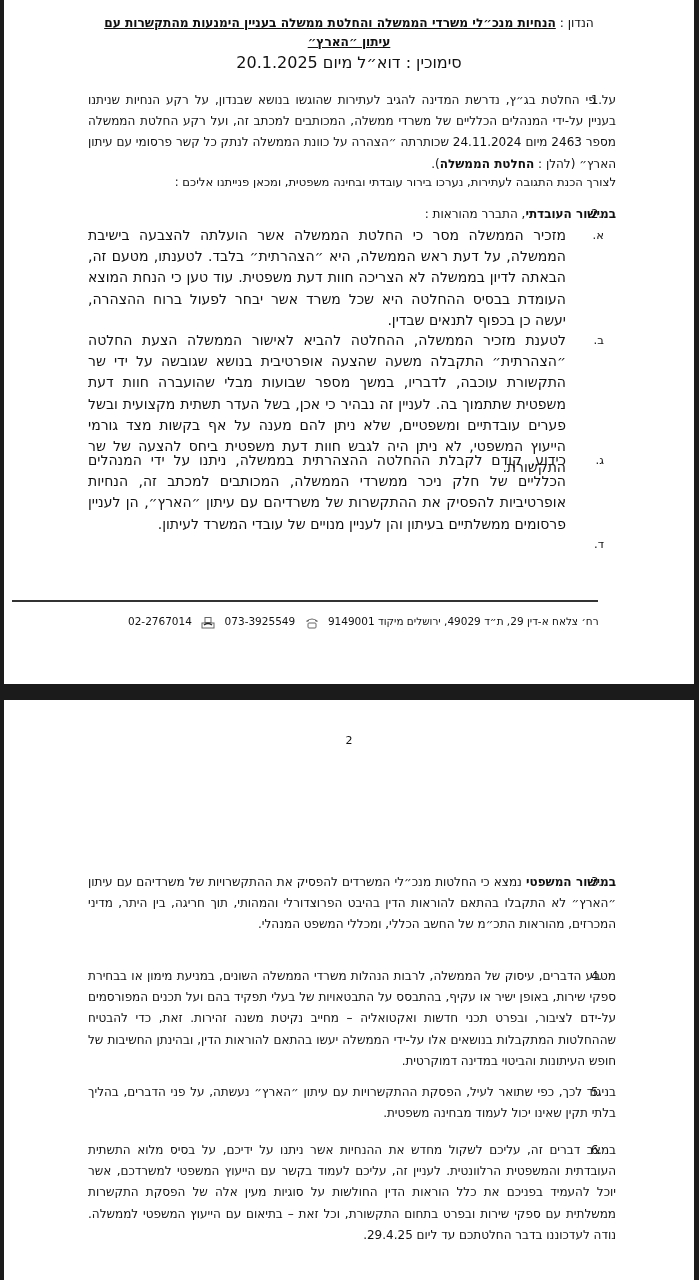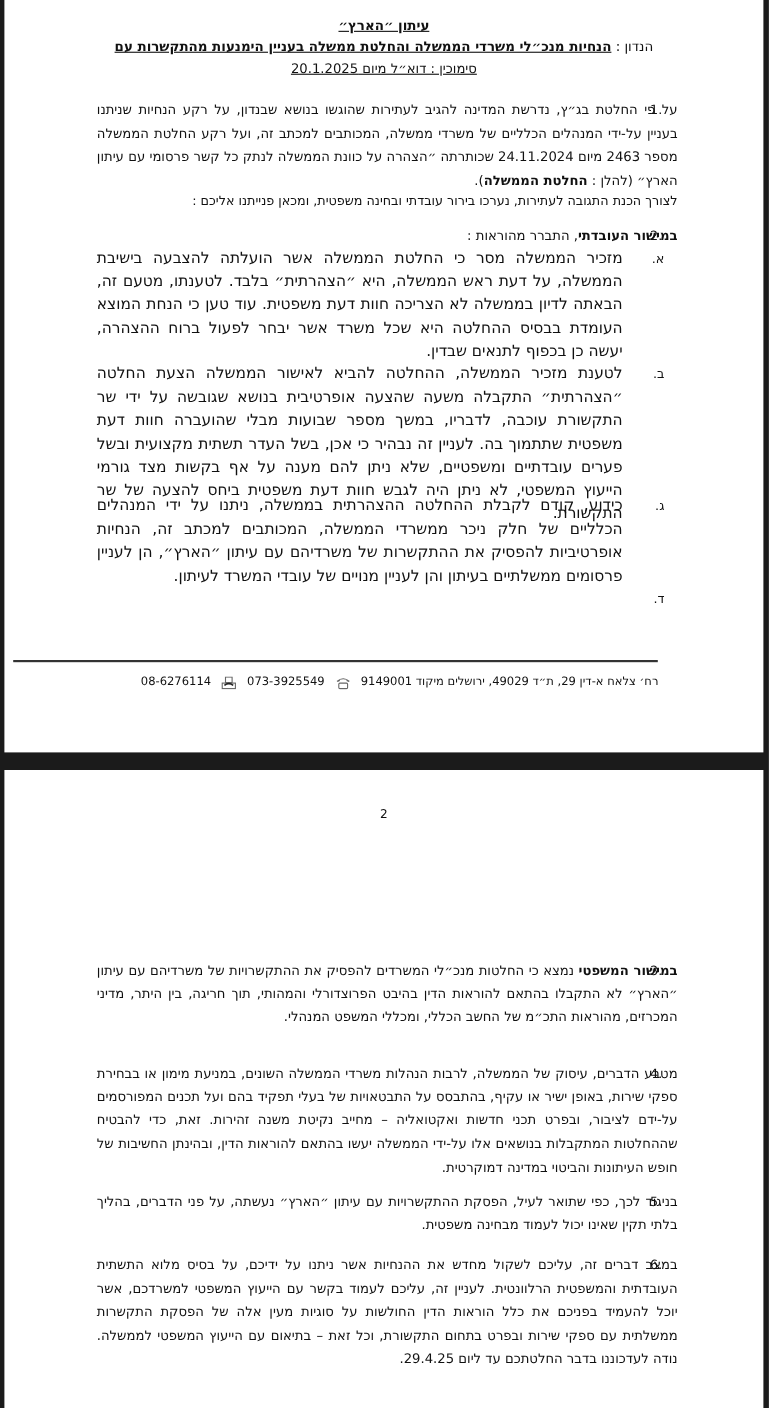--- a/index.html
+++ b/index.html
@@ -12,21 +12,21 @@
   }
   .page {
     position:absolute; left:4px; width:690px; background:#fff;
     direction:rtl;
   }
   #page1 { top:0; height:684px; }
   #page2 { top:700px; height:580px; }
   .title-block { position:absolute; left:0; right:0; top:14px; text-align:center; font-size:12.2px; line-height:19px; }
   .title-block .subj-label { font-weight:normal; }
   .title-block .subj { font-weight:bold; text-decoration:underline; }
-  .ref { font-size:12px; margin-top:1px;text-decoration:underline; }
+  .ref { font-size:16px; margin-top:1px; }
   .para {
     position:absolute; right:78px; width:528px;
     font-size:12px; line-height:21.2px; text-align:justify;
     text-align-last:right;
   }
   .num {
     position:absolute; right:92px; font-size:11.6px; line-height:21.2px;
   }
   .sub-letter { position:absolute; right:90px; font-size:11.6px; line-height:21.2px; }
   .sub-para {
@@ -39,25 +39,25 @@
   .footer { position:absolute; left:124px; top:610px; font-size:10.5px; line-height:20px; white-space:nowrap; direction:rtl; }
   .footer span { display:inline-block; vertical-align:middle; }
   .ic { width:14px; height:12px; margin:0 6px; position:relative; }
   .pagenum { position:absolute; left:0; right:0; top:34px; text-align:center; font-size:11px; }
 </style>
 </head>
 <body>
 
 <div id="page1" class="page">
   <div class="title-block">
-    <div><span class="subj">עיתון ״הארץ״</span></div>
     <div>
       <span class="subj-label">הנדון :</span>
       <span class="subj">הנחיות מנכ״לי משרדי הממשלה והחלטת ממשלה בעניין הימנעות מהתקשרות עם</span>
     </div>
+    <div><span class="subj">עיתון ״הארץ״</span></div>
     <div class="ref">סימוכין : דוא״ל מיום 20.1.2025</div>
   </div>
 
   <span class="num" style="top:90px">.1</span>
   <div class="para" style="top:90px"><span>על פי החלטת בג״ץ, נדרשת המדינה להגיב לעתירות שהוגשו בנושא שבנדון, על רקע הנחיות שניתנו בעניין על-ידי המנהלים הכלליים של משרדי ממשלה, המכותבים למכתב זה, ועל רקע החלטת הממשלה מספר 2463 מיום 24.11.2024 שכותרתה ״הצהרה על כוונת הממשלה לנתק כל קשר פרסומי עם עיתון הארץ״ (להלן : </span><b>החלטת הממשלה</b><span>).</span></div>
 
   <div class="np" style="top:172px">לצורך הכנת התגובה לעתירות, נערכו בירור עובדתי ובחינה משפטית, ומכאן פנייתנו אליכם :</div>
 
   <span class="num" style="top:204px">.2</span>
   <div class="para" style="top:204px"><b>במישור העובדתי</b><span>, התברר מהוראות :</span></div>
@@ -83,21 +83,21 @@
         </svg>
     </span>
     <span>073-3925549</span>
     <span class="ic">
       <svg width="14" height="12" viewBox="0 0 14 12">
           <rect x="4" y="0.5" width="6" height="5" fill="none" stroke="#666"></rect>
           <rect x="1" y="6" width="12" height="5" fill="none" stroke="#666"></rect>
           <path d="M3 8 Q7 5 11 8" stroke="#222" fill="none" stroke-width="1.5"></path>
         </svg>
     </span>
-    <span>08-6276114</span>
+    <span>02-2767014</span>
   </div>
 </div>
 
 <div id="page2" class="page">
   <div class="pagenum">2</div>
 
 
   <span class="num" style="top:172px">.3</span>
   <div class="para" style="top:172px"><b>במישור המשפטי</b><span> נמצא כי החלטות מנכ״לי המשרדים להפסיק את ההתקשרויות של משרדיהם עם עיתון ״הארץ״ לא התקבלו בהתאם להוראות הדין בהיבט הפרוצדורלי והמהותי, תוך חריגה, בין היתר, מדיני המכרזים, מהוראות התכ״מ של החשב הכללי, ומכללי המשפט המנהלי.</span></div>
 

